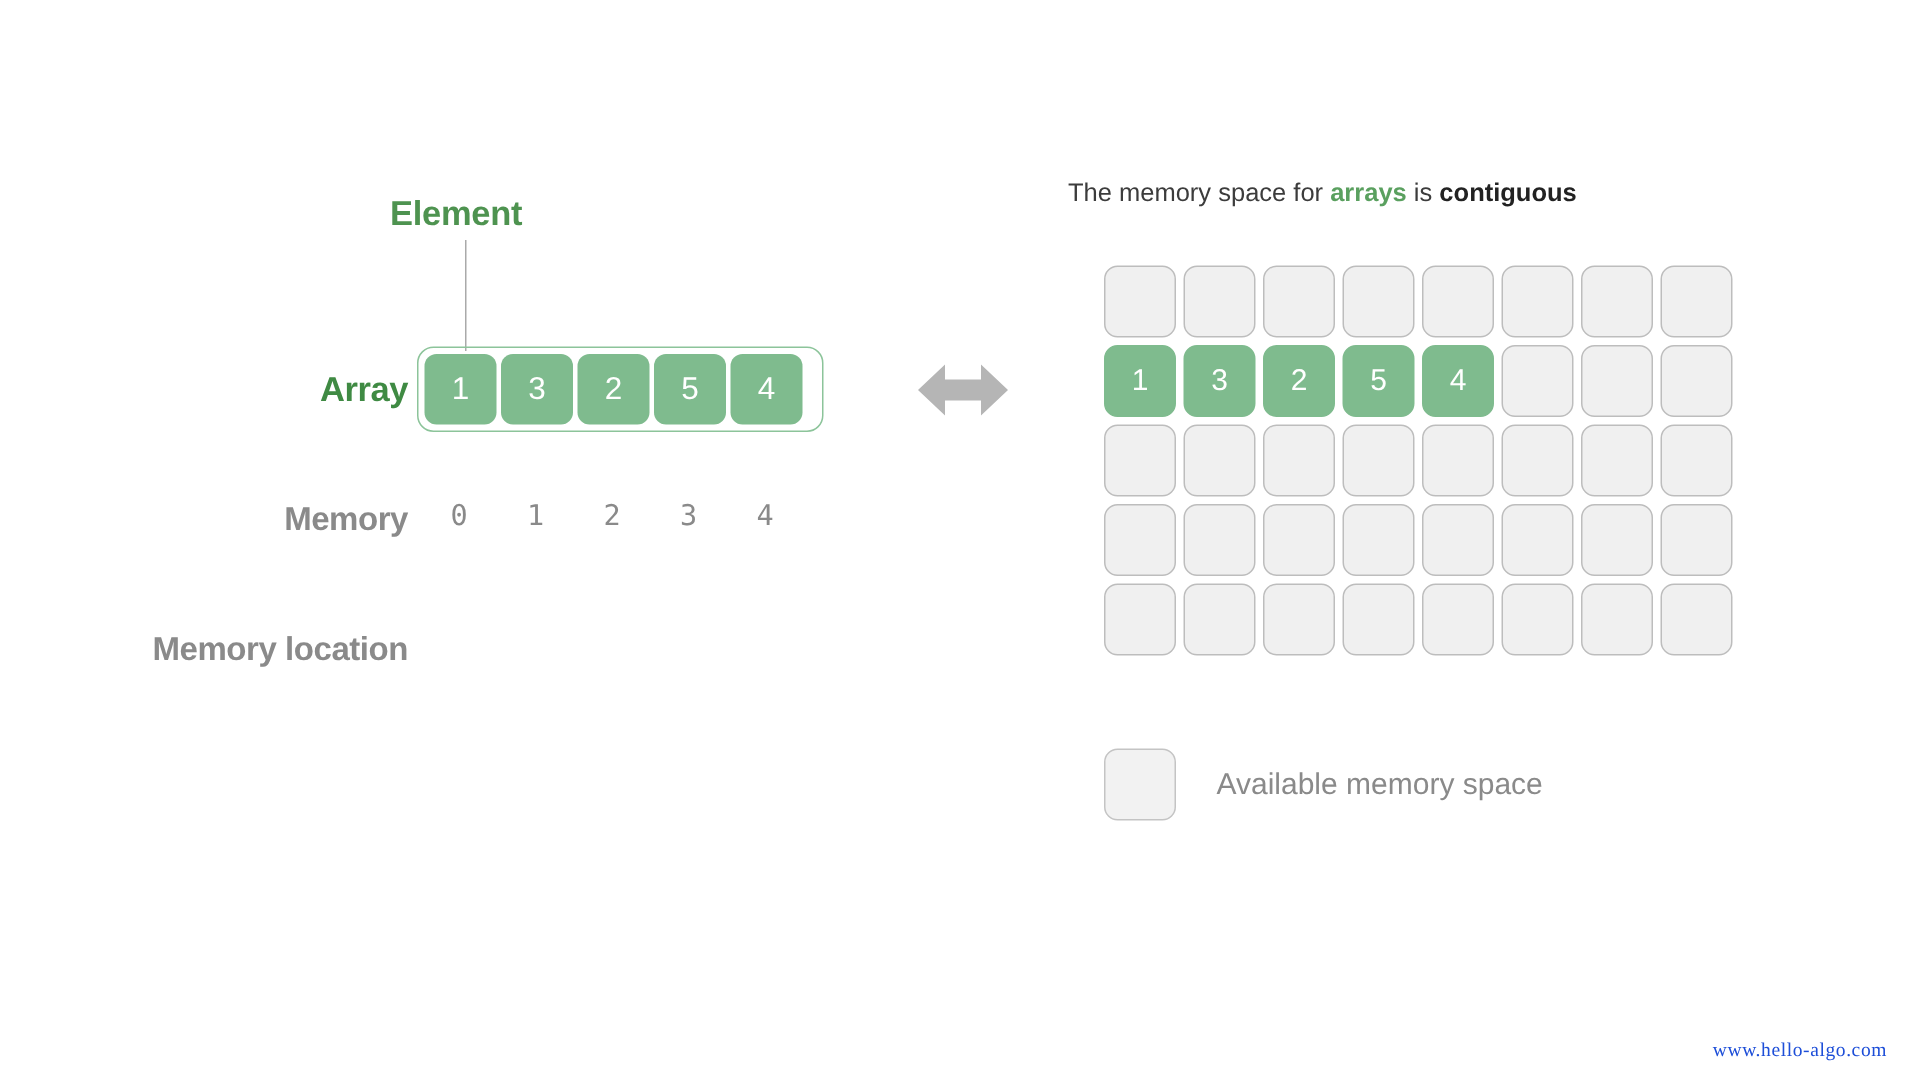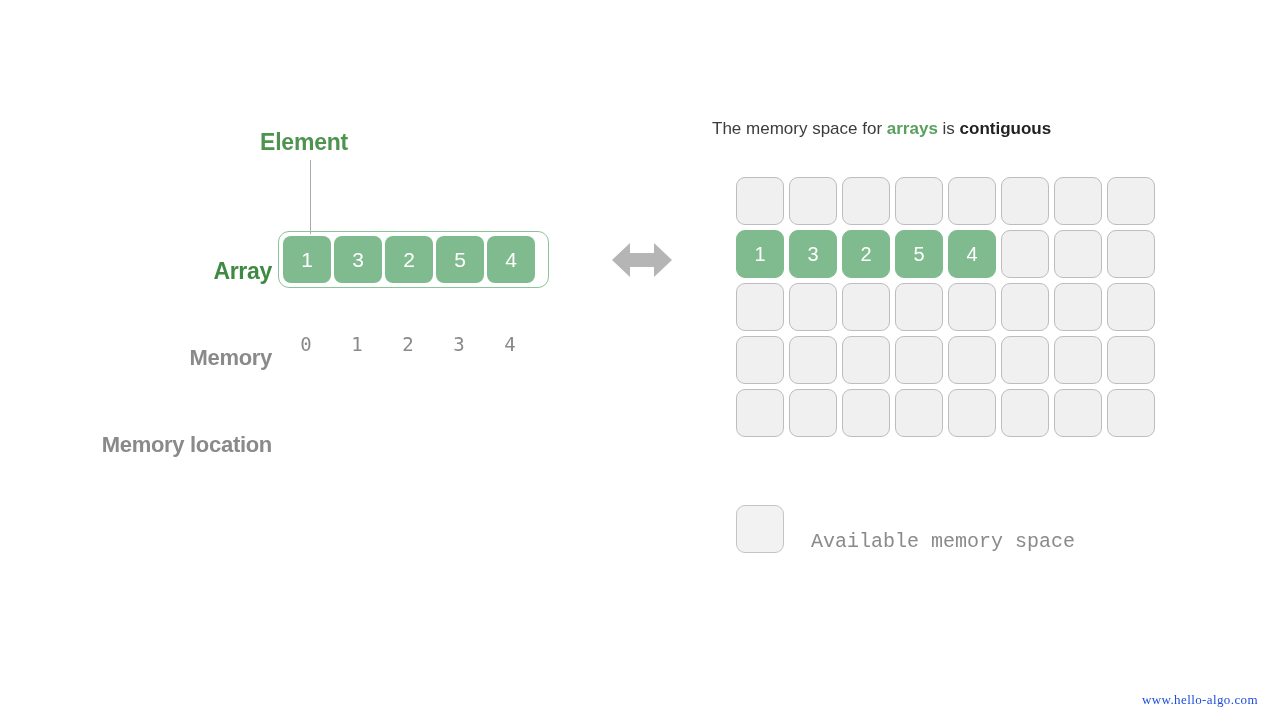--- a/index.html
+++ b/index.html
@@ -73,21 +73,20 @@
 
   .row-label {
     position: absolute;
     left: 0px;
     width: 272px;
     text-align: right;
     font-size: 22px;
     font-weight: bold;
     color: #8a8a8a;
     letter-spacing: -0.3px;
-    margin-top: 12px;
   }
   #index-label { top: 333px; }
   #memory-label { top: 420px; }
 
   .mono-row {
     position: absolute;
     left: 278px;
     top: 0;
     width: 271px;
     display: flex;
@@ -174,23 +173,22 @@
     color: #ffffff;
   }
 
   #legend {
     position: absolute;
     left: 36px;
     top: 493px;
   }
   .legend-item {
     display: flex;
-    align-items: flex-end;
+    align-items: center;
     height: 60px;
-    font-family: Liberation Mono, monospace;
   }
   .legend-swatch {
     width: 48px;
     height: 48px;
     border-radius: 9px;
     box-sizing: border-box;
     flex: 0 0 auto;
   }
   .legend-swatch.empty {
     background: #f2f2f2;

